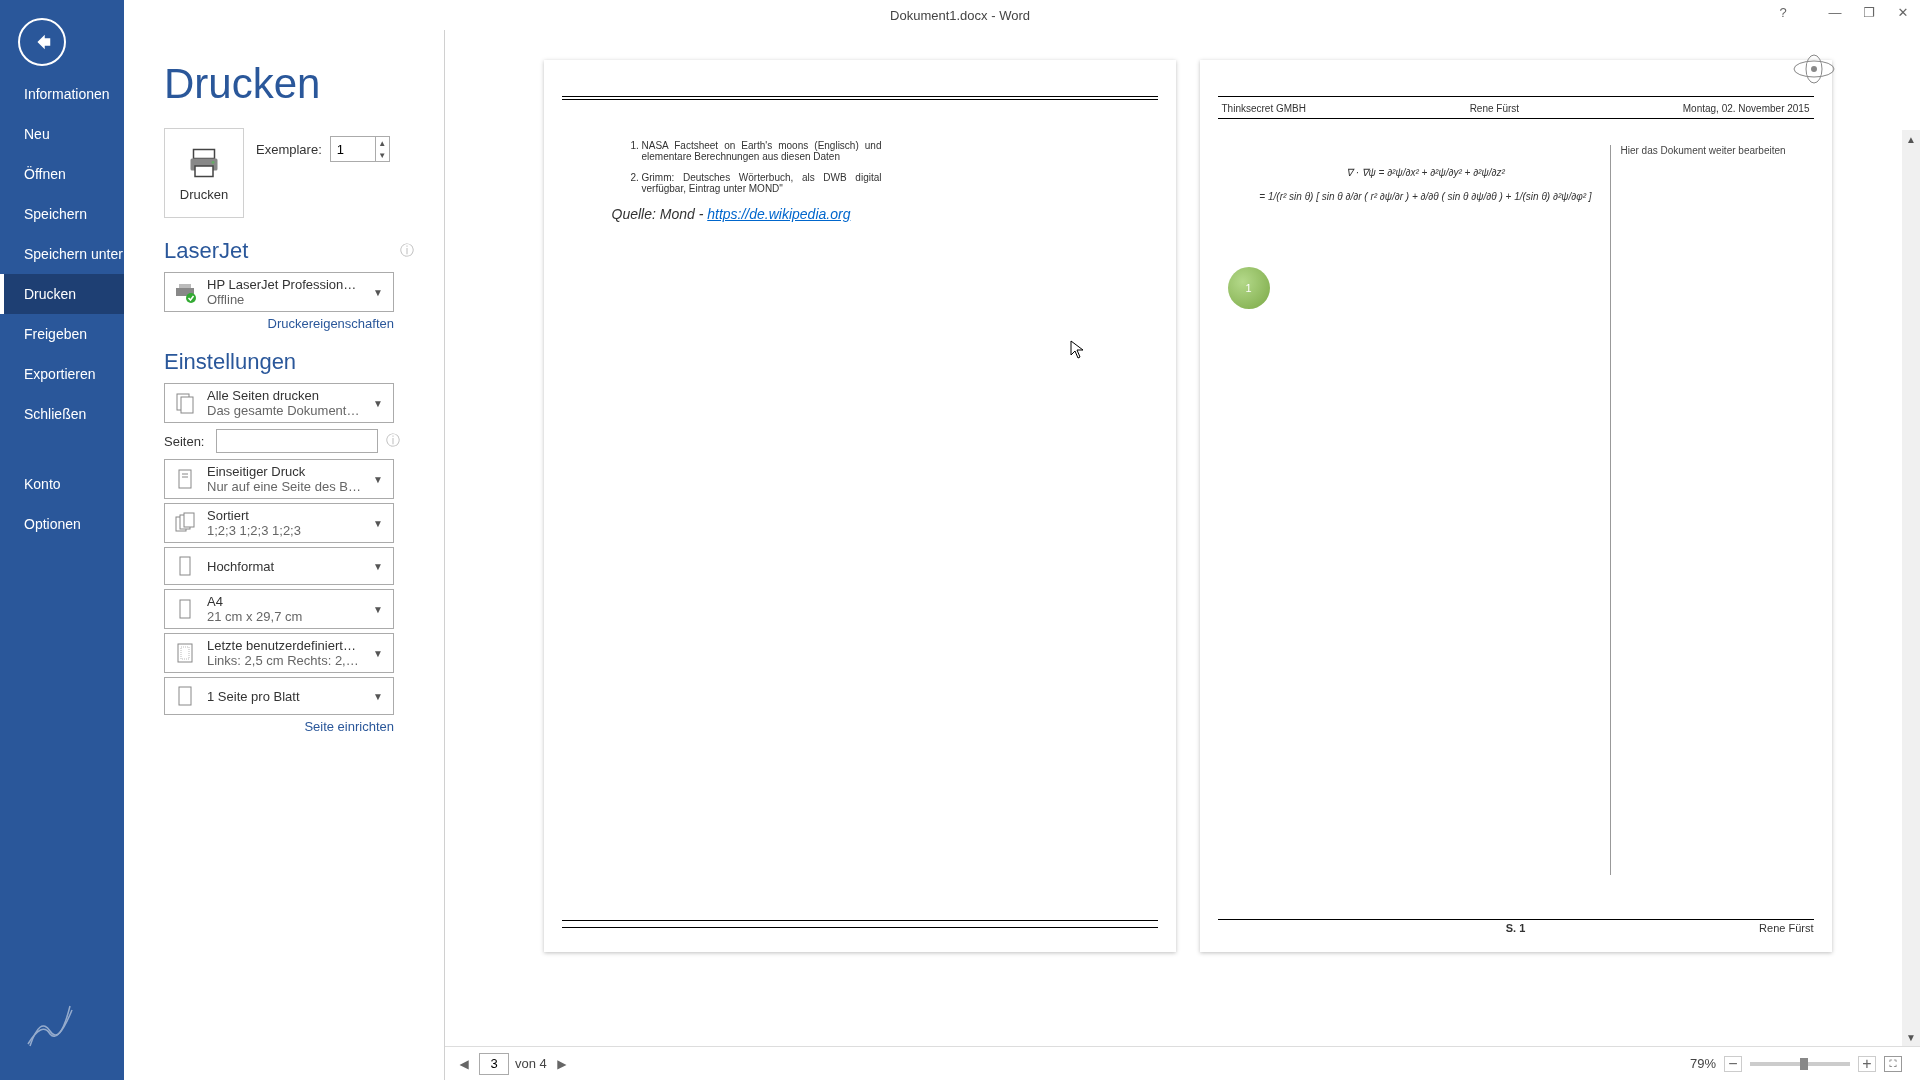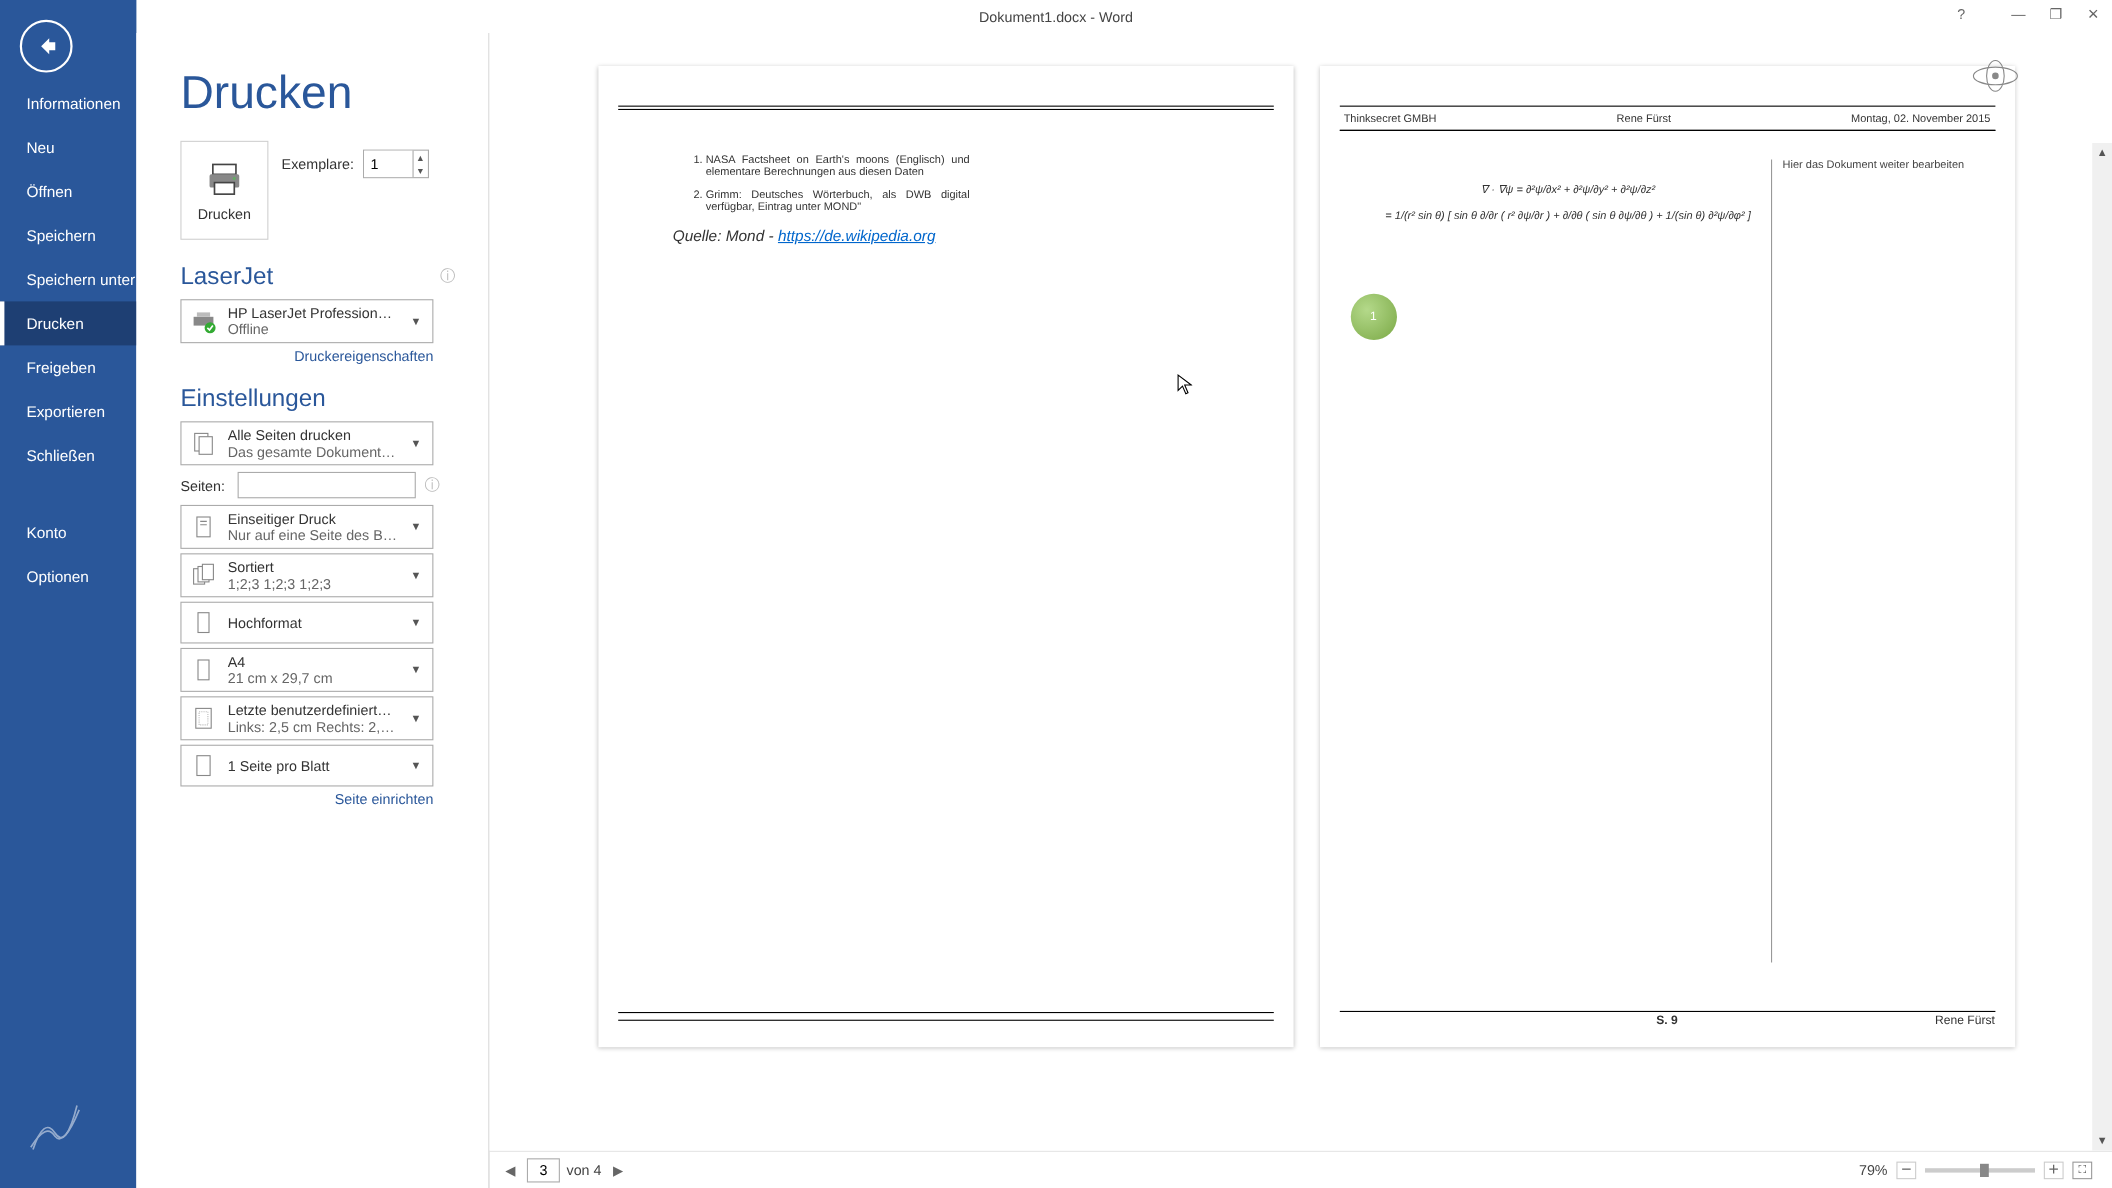--- a/index.html
+++ b/index.html
@@ -331,21 +331,21 @@
             <div style="font-style:italic; margin-top:8px;">= 1/(r² sin θ) [ sin θ ∂/∂r ( r² ∂ψ/∂r ) + ∂/∂θ ( sin θ ∂ψ/∂θ ) + 1/(sin θ) ∂²ψ/∂φ² ]</div>
           </div>
           <div class="green-dot">
               <span>1</span>
             </div>
           <div class="sidebar-note">Hier das Dokument weiter bearbeiten</div>
         </div>
 
         <div class="page-footer">
           <span></span>
-          <span class="center">S. 9</span>
+          <span class="center">S. 1</span>
           <span>Rene Fürst</span>
         </div>
       </div>
 
       <div class="cursor-arrow" style="left:625px; top:310px;">
         <svg viewBox="0 0 14 20">
             <path d="M1 1 L1 15 L5 11 L8 18 L10 17 L7 10 L13 10 Z" fill="#fff" stroke="#000" stroke-width="1"></path>
           </svg>
       </div>
     </div>

